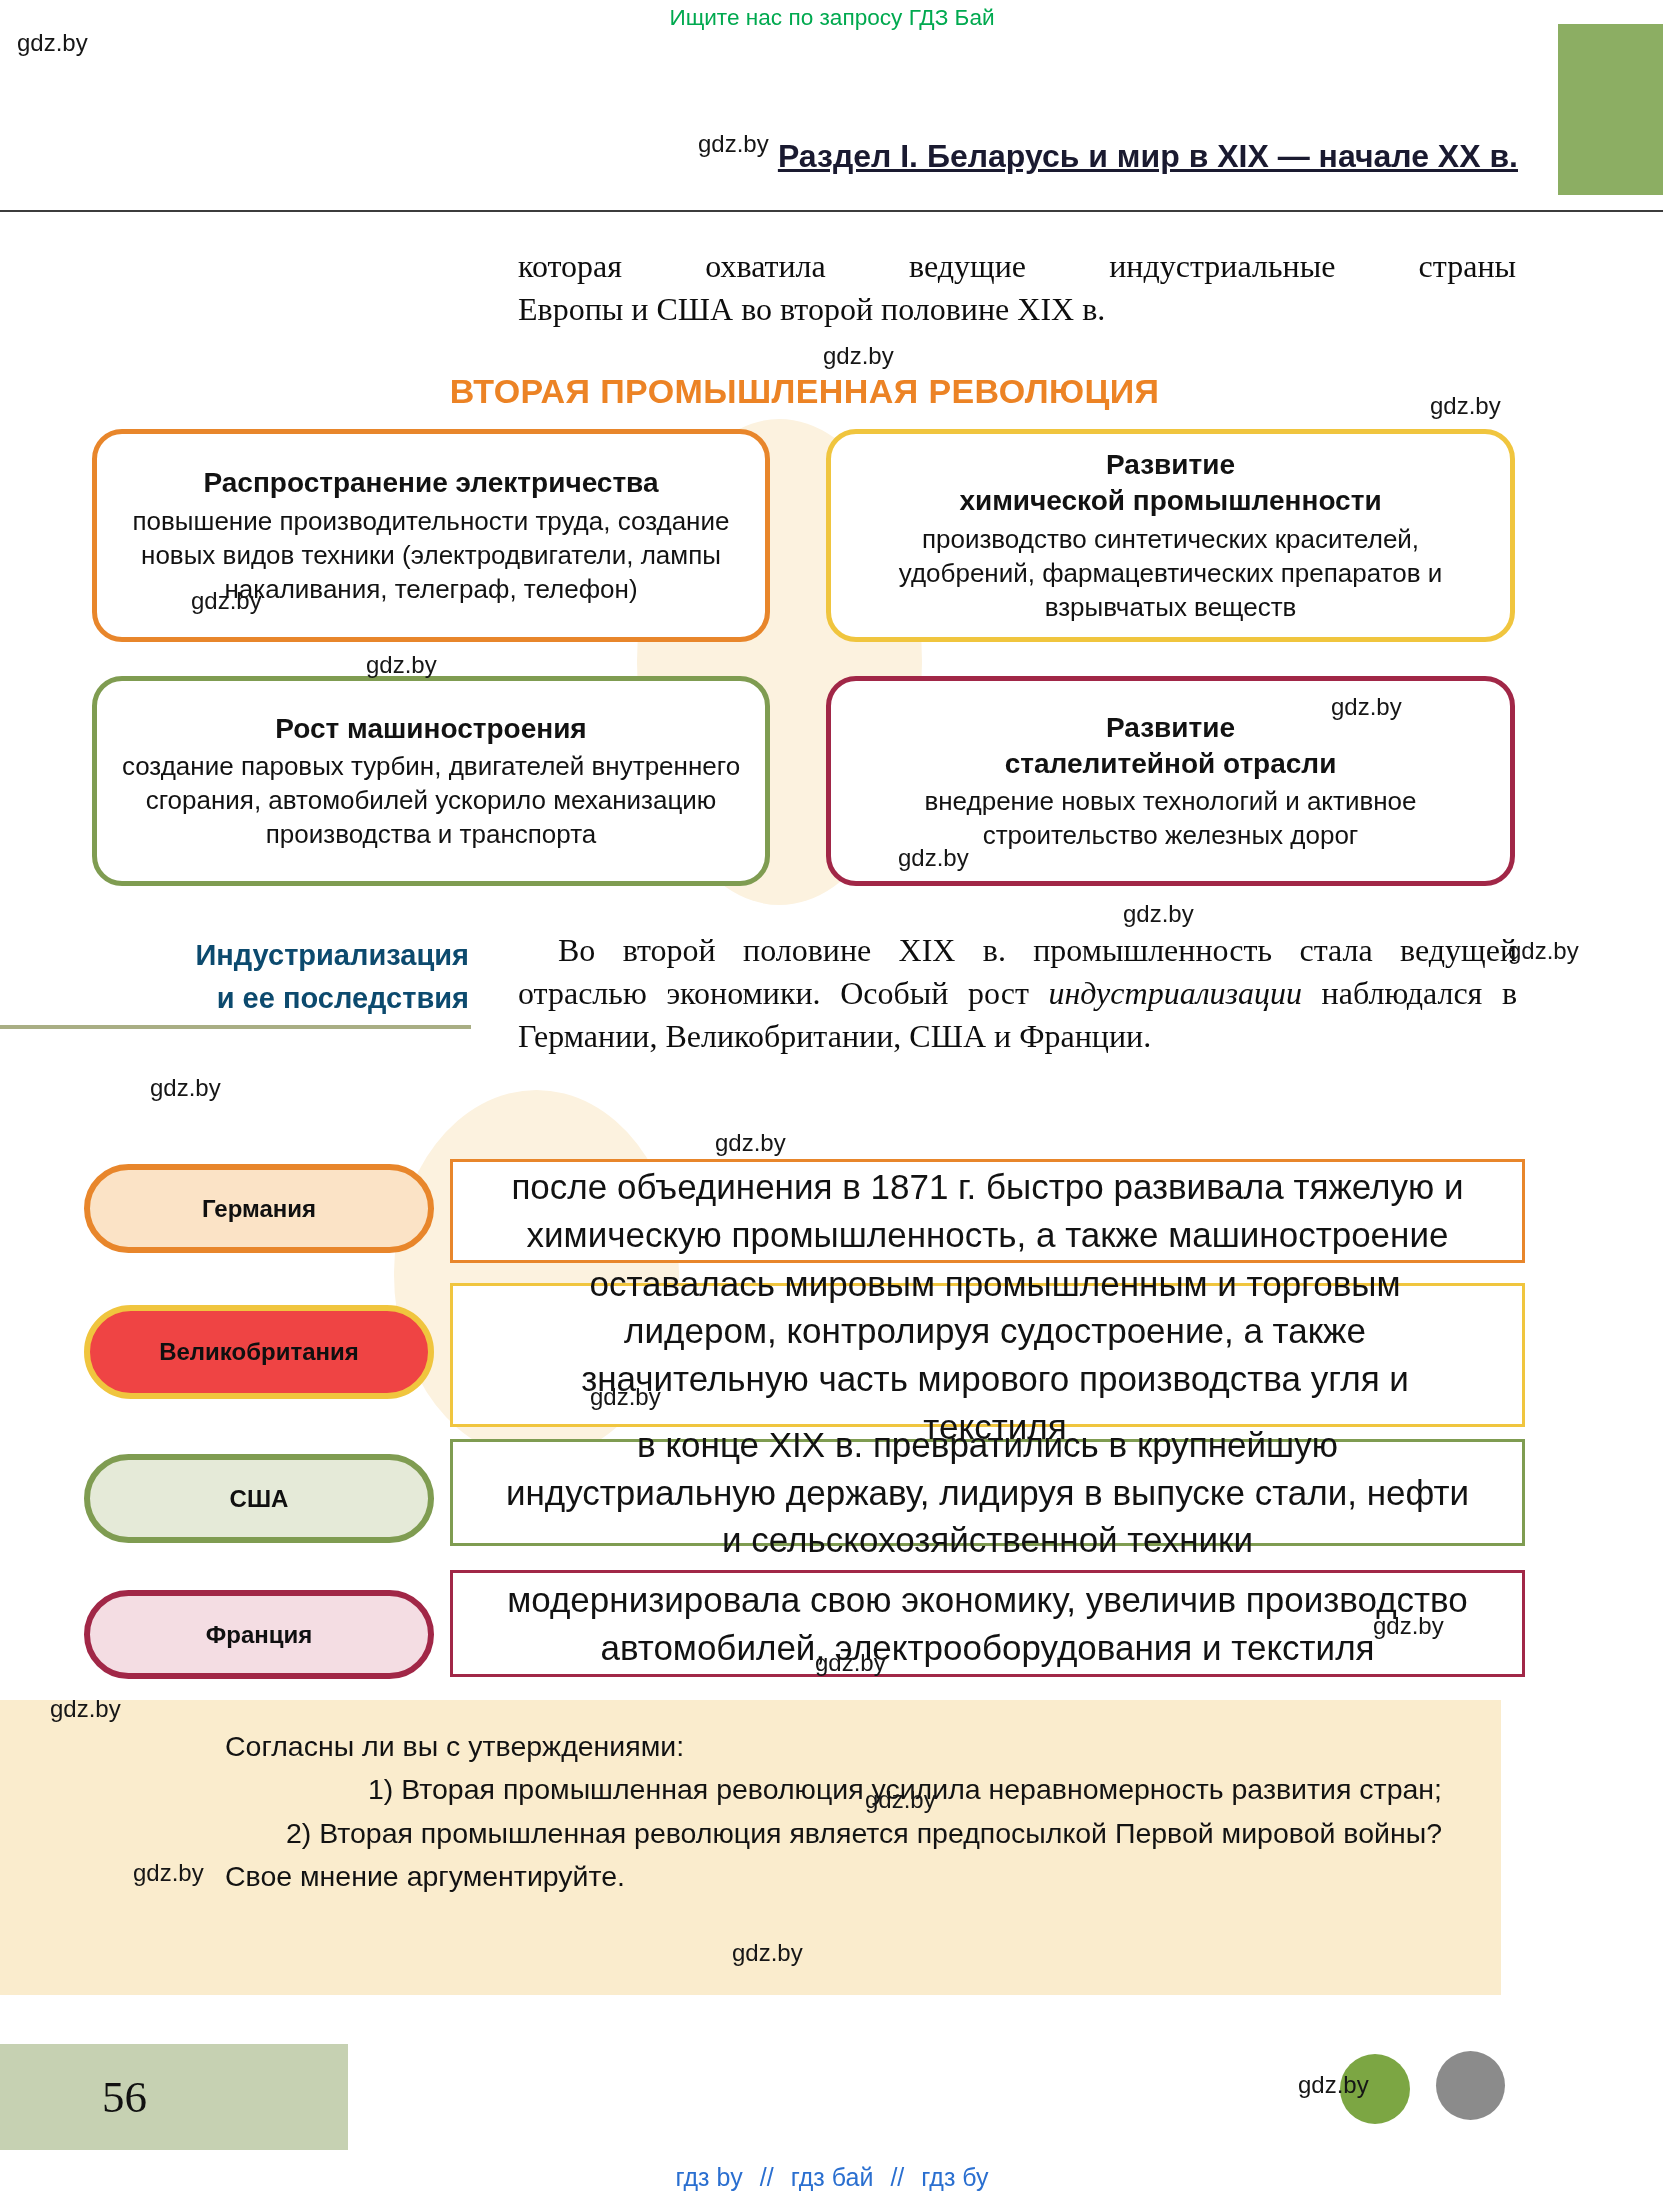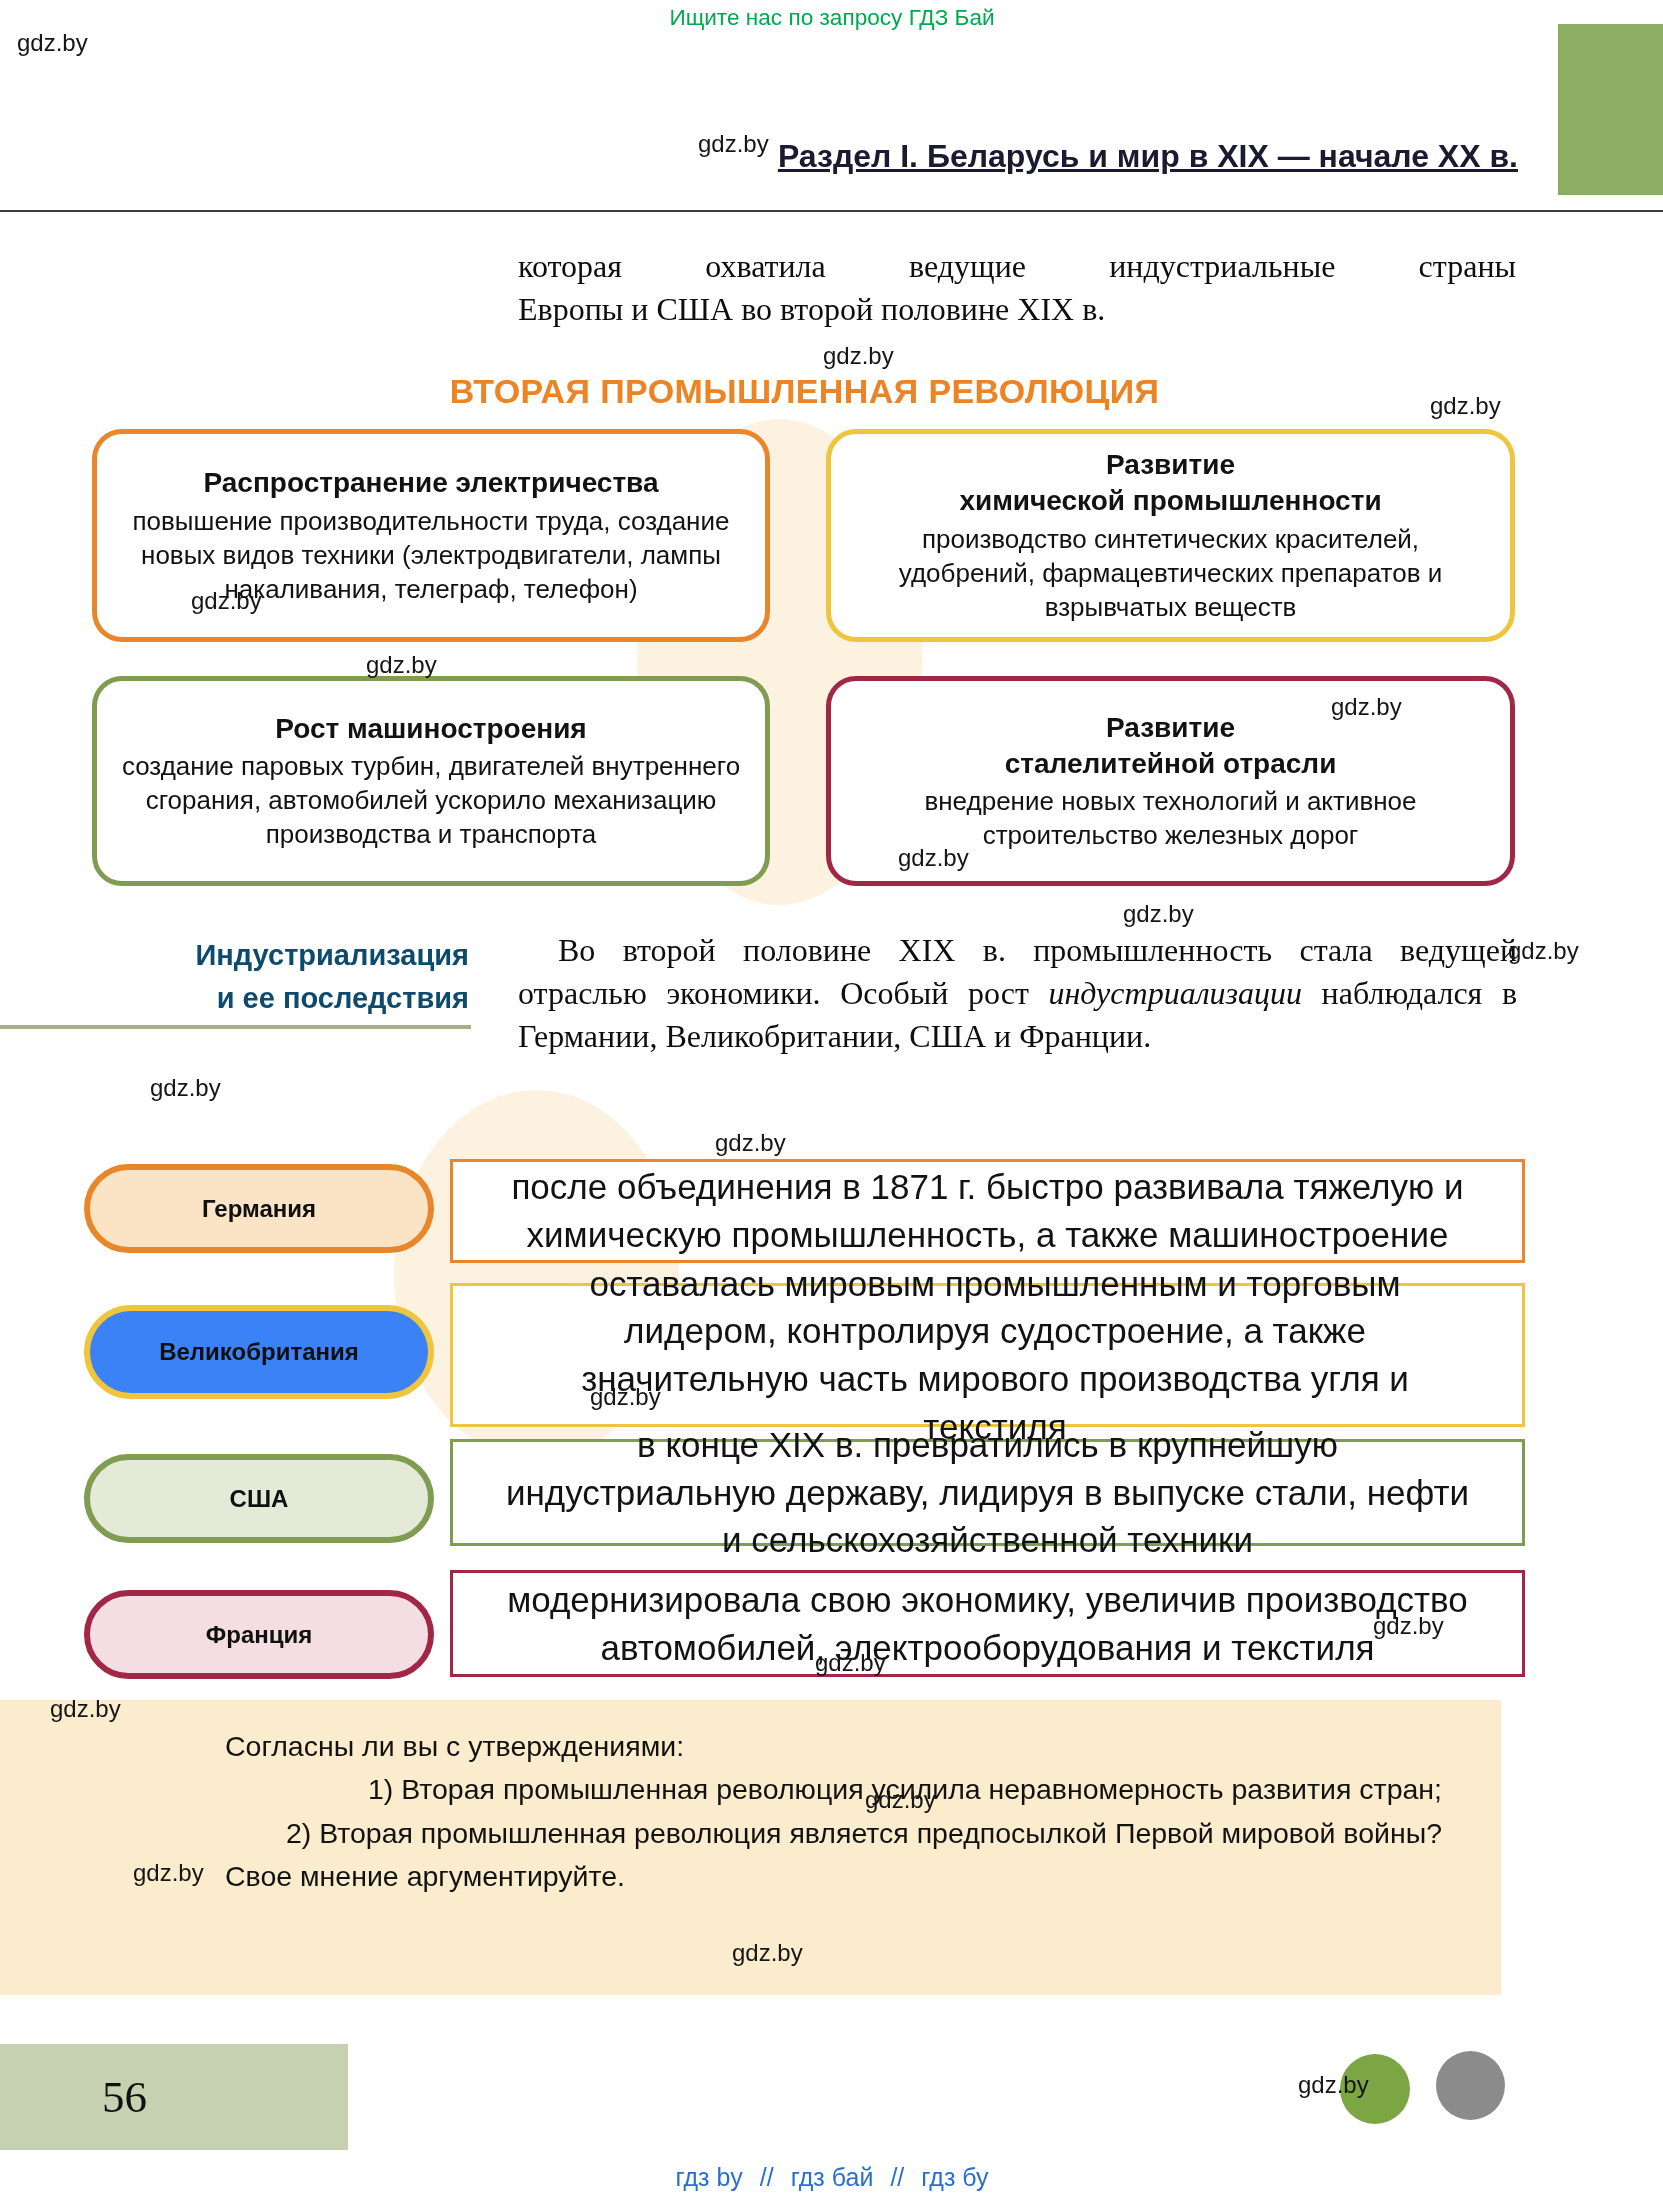--- a/index.html
+++ b/index.html
@@ -138,21 +138,21 @@
     <span>Во второй половине XIX в. промышленность стала ведущей отраслью экономики. Особый рост </span><em>индустриализации</em><span> наблюдался в Германии, Великобритании, США и Франции.</span>
   </div>
 
   <div class="pill" id="pill-0" style="border-color: rgb(232, 134, 43); background-color: rgb(251, 227, 198);">
     <span>Германия</span>
   </div>
   <div class="country-text" id="ctext-0" style="border-color: rgb(232, 134, 43);">
     <span>после объединения в 1871 г. быстро развивала тяжелую и химическую промышленность, а также машиностроение</span>
   </div>
 
-  <div class="pill" id="pill-1" style="border-color: rgb(240, 197, 62); background-color: #3b82f6;">
+  <div class="pill" id="pill-1" style="border-color: rgb(240, 197, 62); background-color: #ef4444;">
     <span>Великобритания</span>
   </div>
   <div class="country-text" id="ctext-1" style="border-color: rgb(240, 197, 62); padding-left: 40px;">
     <span>оставалась мировым промышленным и торговым лидером, контролируя судостроение, а также значительную часть мирового производства угля и текстиля</span>
   </div>
 
   <div class="pill" id="pill-2" style="border-color: rgb(127, 156, 81); background-color: rgb(229, 234, 216);">
     <span>США</span>
   </div>
   <div class="country-text" id="ctext-2" style="border-color: rgb(127, 156, 81);">

